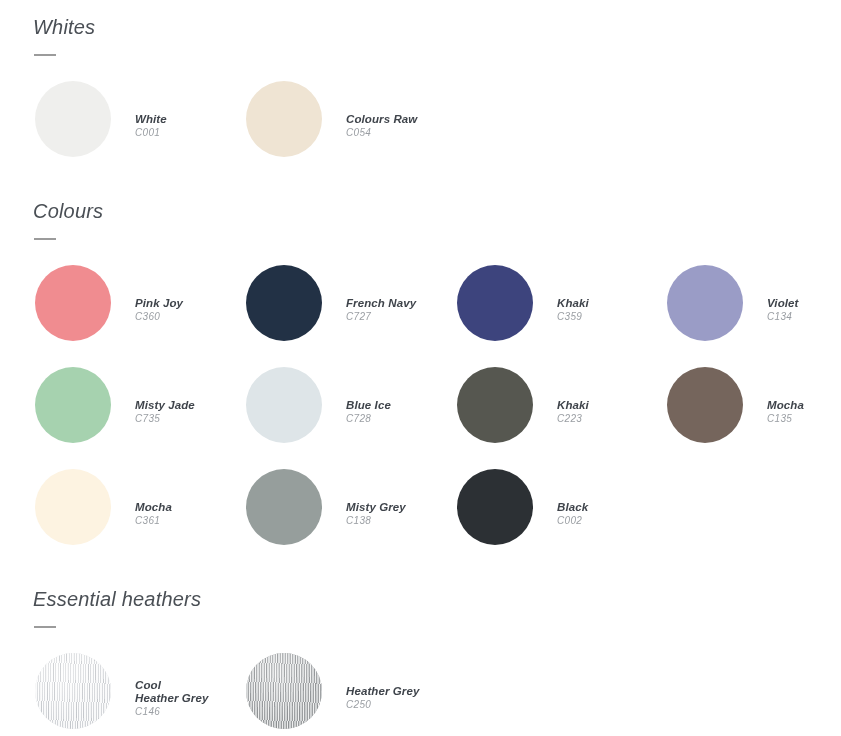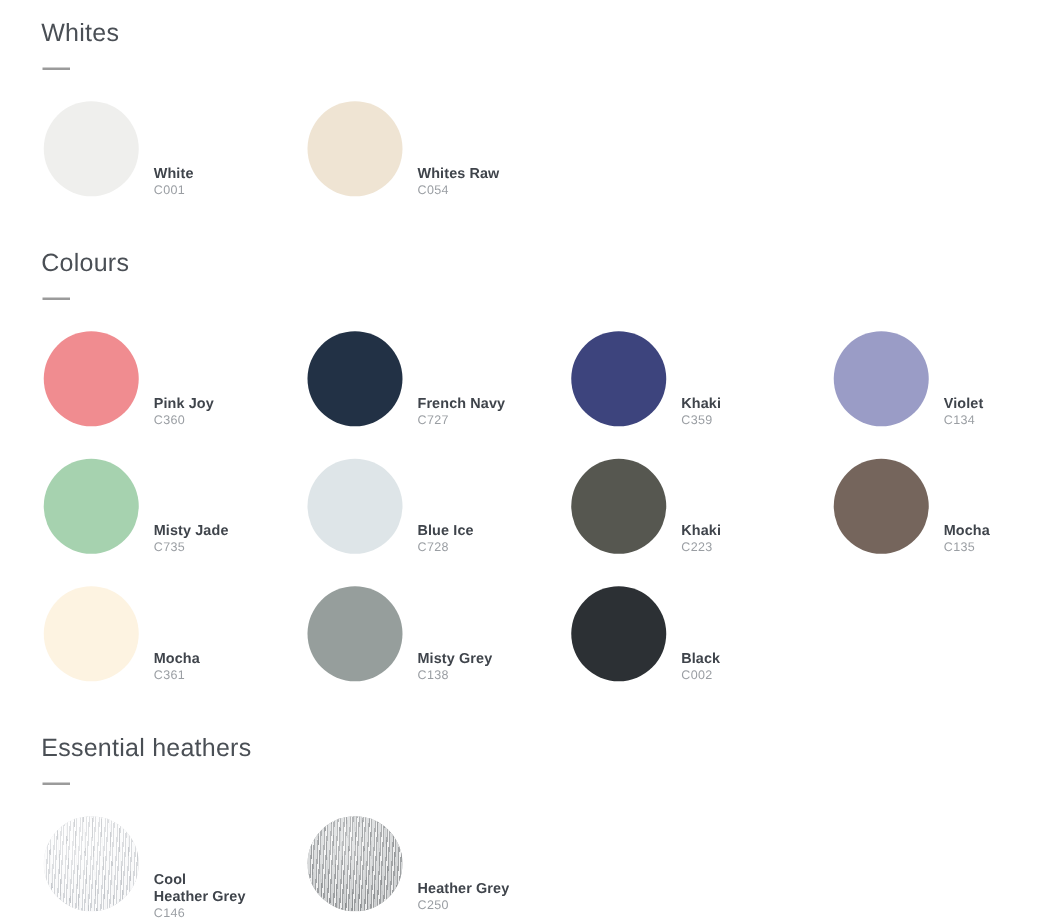--- a/index.html
+++ b/index.html
@@ -13,20 +13,21 @@
     height: 736px;
     overflow: hidden;
     font-family: "Liberation Sans", sans-serif;
     -webkit-font-smoothing: antialiased;
   }
   .page {
     position: relative;
     width: 841px;
     height: 572px;
     background: #ffffff;
+    font-style: italic;
   }
   .section {
     position: absolute;
     left: 0;
     width: 841px;
   }
   .section-heading {
     position: absolute;
     left: 33px;
     top: 0;
@@ -58,25 +59,24 @@
     position: absolute;
     left: 0;
     top: 0;
     width: 76px;
     height: 76px;
     border-radius: 50%;
     overflow: hidden;
   }
   .swatch-text {
     position: absolute;
-    left: 88px;
+    left: 100px;
     top: 50%;
     transform: translateY(-50%);
     line-height: 13px;
-    margin-top: 20px;
   }
   .swatch-name {
     font-size: 11.5px;
     font-weight: 700;
     color: #3f444b;
     white-space: pre-line;
     letter-spacing: 0.1px;
   }
   .swatch-code {
     font-size: 10px;
@@ -133,21 +133,21 @@
         <div class="swatch-disc" style="background:#efefed;"></div>
         <div class="swatch-text">
           <div class="swatch-name">White</div>
           <div class="swatch-code">C001</div>
         </div>
       </div>
 
       <div class="swatch" style="left:246px; top:0px;">
         <div class="swatch-disc" style="background:#efe4d3;"></div>
         <div class="swatch-text">
-          <div class="swatch-name">Whites Raw</div>
+          <div class="swatch-name">Colours Raw</div>
           <div class="swatch-code">C054</div>
         </div>
       </div>
 
     </div>
   </div>
 
   <div class="section" style="top:200px;">
     <div class="section-heading">Colours</div>
     <div class="section-rule" style="top:38px;"></div>

